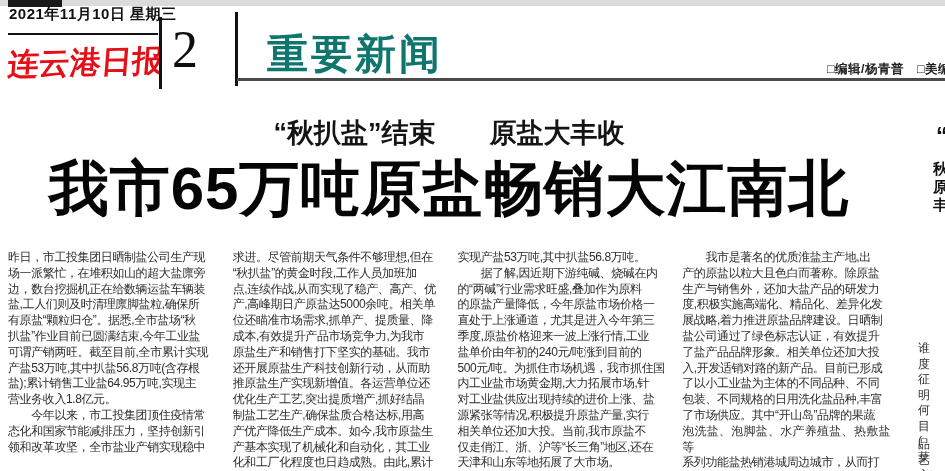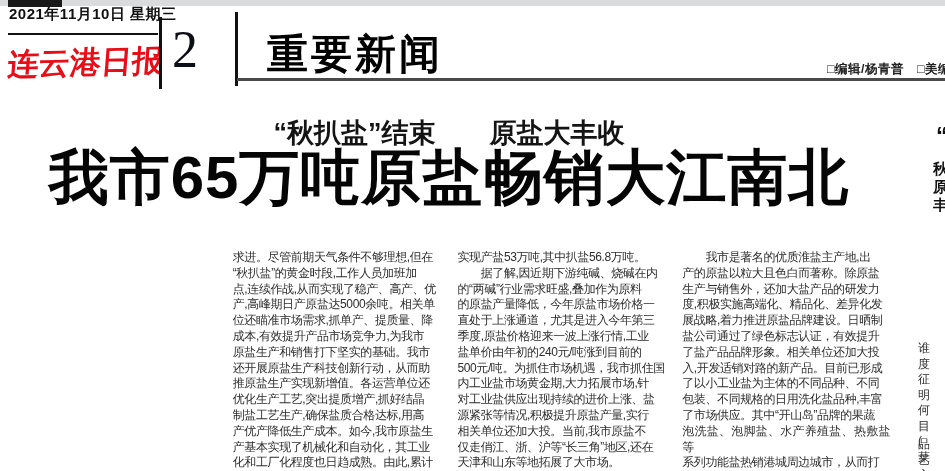--- a/index.html
+++ b/index.html
@@ -10,27 +10,27 @@
   .topbar{position:absolute;top:0;left:0;width:945px;height:6px;background:#d9dbdd;}
   .topbar-dark{position:absolute;top:0;left:8px;width:54px;height:7px;background:#191919;}
 
   
   .date{position:absolute;top:5px;left:9px;font-size:15px;font-weight:bold;color:#111;letter-spacing:0.5px;white-space:nowrap;}
   .date-rule{position:absolute;top:33px;left:8px;width:150px;height:2px;background:#111;}
   .logo{position:absolute;top:42px;left:8px;width:150px;font-size:31px;font-weight:bold;color:#e60e17;white-space:nowrap;transform:skewX(-6deg) rotate(-1.5deg);letter-spacing:0px;}
   .vrule1{position:absolute;top:17px;left:159px;width:3px;height:72px;background:#111;}
   .pageno{position:absolute;top:24px;left:172px;font-family:"Liberation Serif","DejaVu Serif",serif;font-size:52px;color:#0d0d14;line-height:1;}
   .vrule2{position:absolute;top:12px;left:235px;width:3px;height:74px;background:#111;}
-  .section-title{position:absolute;top:27px;left:267px;font-size:41px;font-weight:bold;color:#000000;letter-spacing:3px;white-space:nowrap;}
+  .section-title{position:absolute;top:27px;left:267px;font-size:41px;font-weight:bold;color:#0f766e;letter-spacing:3px;white-space:nowrap;}
   .editor-credit{position:absolute;top:61px;right:-6px;font-size:12.5px;font-weight:bold;color:#222;white-space:nowrap;letter-spacing:0.5px;}
   .head-rule{position:absolute;top:78px;left:237px;width:708px;height:3px;background:#4a4a4a;}
 
   
   .kicker{position:absolute;top:115px;left:8px;width:882px;text-align:center;font-size:27px;font-weight:bold;color:#141414;white-space:nowrap;}
-  .headline{position:absolute;top:138px;left:8px;width:882px;margin:0;text-align:center;font-size:60px;font-weight:bold;color:#050505;letter-spacing:1px;white-space:nowrap;}
+  .headline{position:absolute;top:149px;left:8px;width:882px;margin:0;text-align:center;font-size:60px;font-weight:bold;color:#050505;letter-spacing:1px;white-space:nowrap;}
   .cols{position:absolute;top:250px;left:8px;width:882px;display:flex;gap:17px;}
   .col{flex:1;min-width:0;font-size:12px;line-height:15.8px;letter-spacing:-0.4px;color:#2d2d2d;text-align:justify;overflow:hidden;}
   .col .lede{margin:0;font-weight:bold;white-space:pre-line;}
   .col .coltext{white-space:pre-line;}
 
   
   .edge-quote{position:absolute;top:122px;left:936px;font-size:24px;font-weight:bold;color:#111;}
   .edge-head-frags{position:absolute;top:160px;left:933px;width:12px;overflow:hidden;font-size:15px;font-weight:bold;color:#111;line-height:18px;white-space:pre-line;}
   .edge-body-frags{position:absolute;top:341px;left:918px;width:12px;overflow:hidden;font-size:12px;color:#2d2d2d;line-height:15.5px;letter-spacing:-0.4px;white-space:pre-line;}
   .edge-body-frags2{position:absolute;top:437px;left:918px;width:12px;overflow:hidden;font-size:12px;color:#2d2d2d;line-height:15.5px;letter-spacing:-0.4px;white-space:pre-line;}
@@ -54,20 +54,33 @@
     <div class="editor-credit">□编辑/杨青普　□美编</div>
     <div class="head-rule"></div>
   </header>
 
   <main>
     <div class="kicker">“秋扒盐”结束　　原盐大丰收</div>
     <h1 class="headline">我市65万吨原盐畅销大江南北</h1>
 
     <div class="cols">
       <div class="col">
+        <div class="coltext">昨日，市工投集团日晒制盐公司生产现
+场一派繁忙，在堆积如山的超大盐廪旁
+边，数台挖掘机正在给数辆运盐车辆装
+盐,工人们则及时清理廪脚盐粒,确保所
+有原盐“颗粒归仓”。据悉,全市盐场“秋
+扒盐”作业目前已圆满结束,今年工业盐
+可谓产销两旺。截至目前,全市累计实现
+产盐53万吨,其中扒盐56.8万吨(含存根
+盐);累计销售工业盐64.95万吨,实现主
+营业务收入1.8亿元。
+　　今年以来，市工投集团顶住疫情常
+态化和国家节能减排压力，坚持创新引
+领和改革攻坚，全市盐业产销实现稳中</div>
       </div>
       <div class="col">
         <div class="coltext">求进。尽管前期天气条件不够理想,但在
 “秋扒盐”的黄金时段,工作人员加班加
 点,连续作战,从而实现了稳产、高产、优
 产,高峰期日产原盐达5000余吨。相关单
 位还瞄准市场需求,抓单产、提质量、降
 成本,有效提升产品市场竞争力,为我市
 原盐生产和销售打下坚实的基础。我市
 还开展原盐生产科技创新行动，从而助

